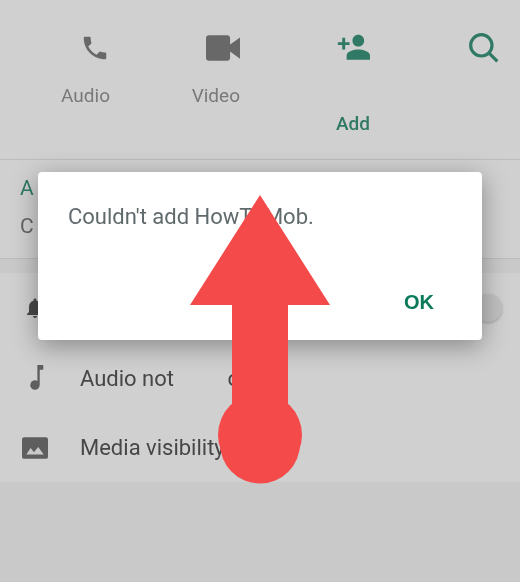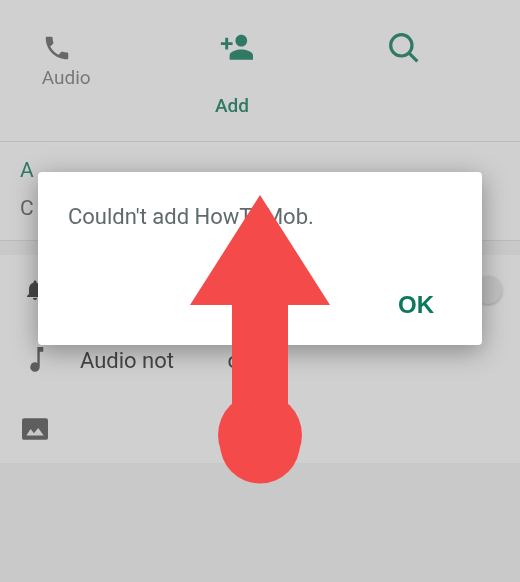--- a/index.html
+++ b/index.html
@@ -21,21 +21,22 @@
     .toolbar {
       display: flex;
       justify-content: space-around;
       padding: 30px 0 24px;
       background: #fff;
       border-bottom: 1px solid #e0e0e0;
     }
     .toolbar-item {
       display: flex;
       flex-direction: column;
-      align-items: flex-start;
+      align-items: flex-end;
+      gap: 18px;
       width: 90px;
     }
     .toolbar-item .icon-wrap {
       height: 36px;
       display: flex;
       align-items: center;
       justify-content: center;
     }
     .toolbar-label {
       font-size: 19px;
@@ -107,21 +108,21 @@
     .dialog-msg {
       font-size: 22px;
       color: #606a6c;
     }
     .dialog-actions {
       text-align: right;
       margin-top: 56px;
     }
     .dialog-ok {
       color: #0a7a5a;
-      font-size: 24px;
+      font-size: 20px;
       font-weight: 600;
       background: none;
       border: none;
       padding: 6px 18px;
       cursor: pointer;
     }
 
     .arrow-annotation {
       position: absolute;
       left: 50%;
@@ -136,20 +137,28 @@
 
 <div class="toolbar">
   <div class="toolbar-item">
     <span class="icon-wrap">
       <svg width="30" height="30" viewBox="0 0 24 24">
           <path d="M6.6 10.8c1.4 2.8 3.8 5.1 6.6 6.6l2.2-2.2c.3-.3.7-.4 1-.2 1.1.4 2.4.6 3.6.6.6 0 1 .4 1 1V20c0 .6-.4 1-1 1C10.6 21 3 13.4 3 4c0-.6.4-1 1-1h3.5c.6 0 1 .4 1 1 0 1.2.2 2.5.6 3.6.1.4 0 .8-.2 1l-2.3 2.2z"></path>
         </svg>
     </span>
     <span class="toolbar-label">Audio</span>
   </div>
+  <div class="toolbar-item">
+    <span class="icon-wrap">
+      <svg width="34" height="26" viewBox="0 0 24 18">
+          <path d="M17 6.5V2c0-1.1-.9-2-2-2H2C.9 0 0 .9 0 2v14c0 1.1.9 2 2 2h13c1.1 0 2-.9 2-2v-4.5l7 5V1.5l-7 5z"></path>
+        </svg>
+    </span>
+    <span class="toolbar-label">Video</span>
+  </div>
   <div class="toolbar-item accent">
     <span class="icon-wrap">
       <svg width="38" height="30" viewBox="0 0 26 20">
           <path d="M18 9c2.2 0 4-1.8 4-4s-1.8-4-4-4-4 1.8-4 4 1.8 4 4 4zm-9-3V3H7v3H4v2h3v3h2V8h3V6H9zm9 5c-2.7 0-8 1.3-8 4v3h16v-3c0-2.7-5.3-4-8-4z"></path>
         </svg>
     </span>
     <span class="toolbar-label">Add</span>
   </div>
   <div class="toolbar-item accent">
     <span class="icon-wrap">
@@ -185,20 +194,21 @@
       <span>Audio not</span><span style="visibility:hidden">ificati</span><span>ons</span>
     </span>
   </div>
   <div class="settings-row">
     <span class="row-icon">
       <svg width="26" height="24" viewBox="0 0 24 20" fill="#505050">
           <rect x="0" y="0" width="24" height="20" rx="2"></rect>
           <path d="M4 16l4-6 3 4 4-5 5 7H4z" fill="#f5f5f5"></path>
         </svg>
     </span>
+    <span class="row-label">Media visibility</span>
   </div>
 </div>
 
 <div class="dim-overlay"></div>
 
 <div class="dialog">
   <div class="dialog-msg">Couldn't add HowToMob.</div>
   <div class="dialog-actions">
     <button class="dialog-ok">OK</button>
   </div>

